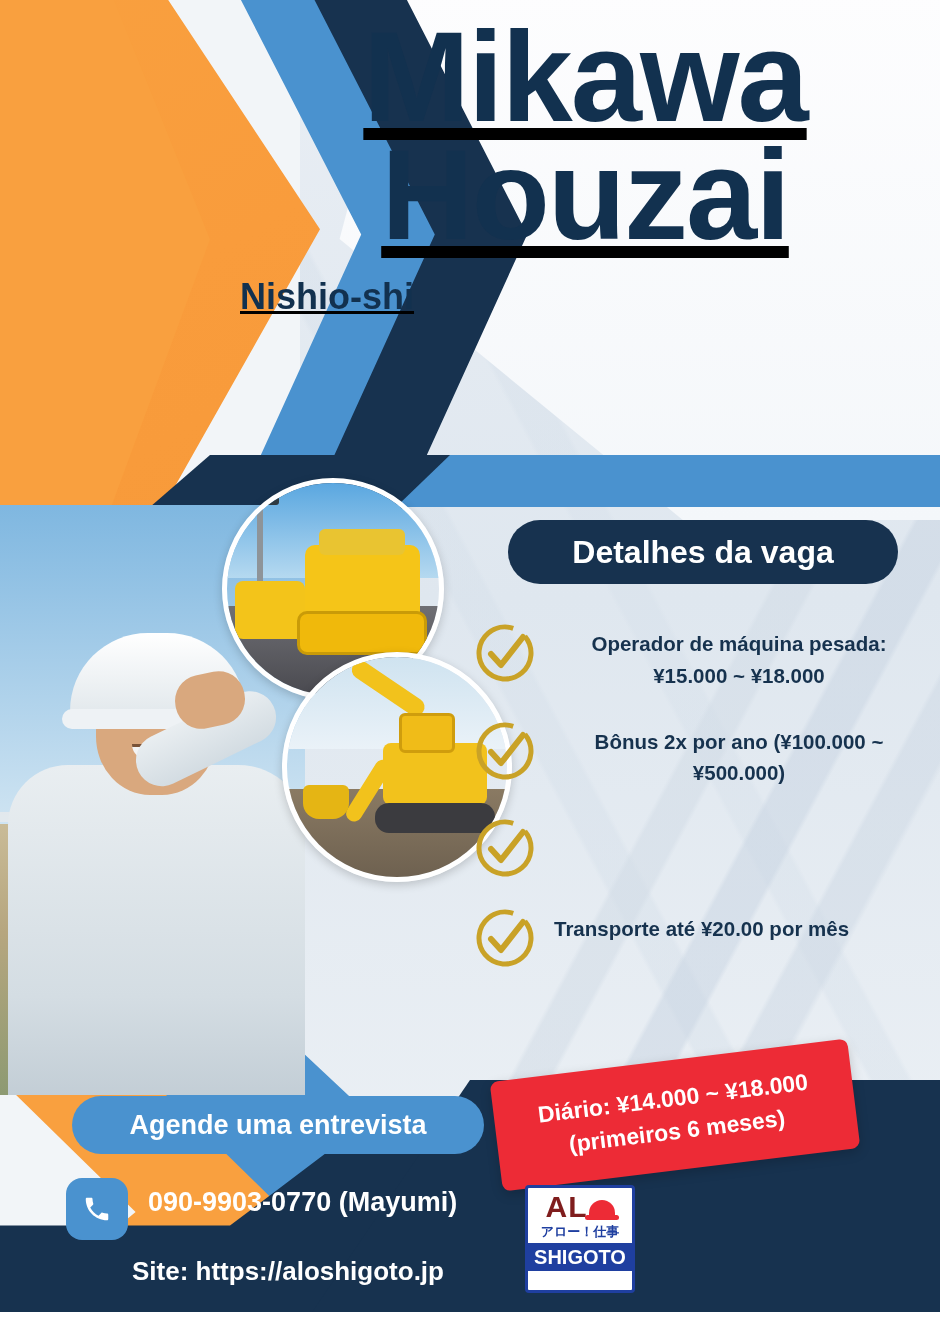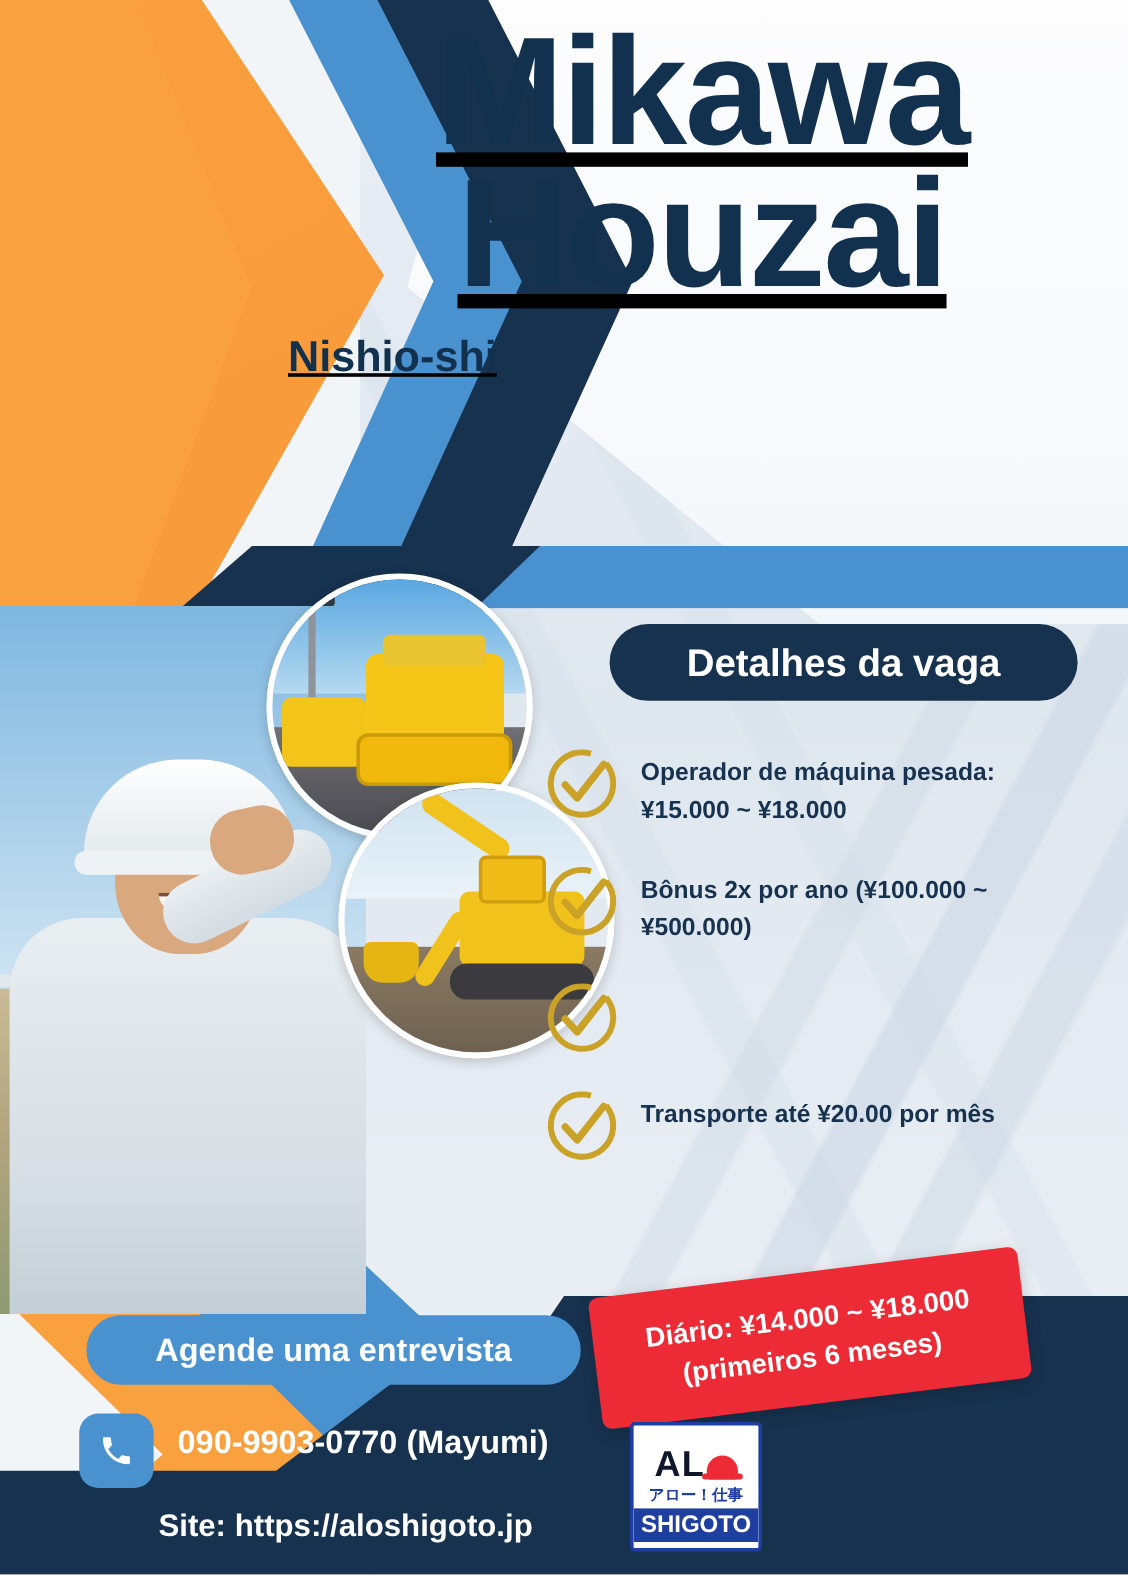--- a/index.html
+++ b/index.html
@@ -202,21 +202,21 @@
     background:#e5b514; border-radius: 6px 6px 16px 16px;}
 
   
   .details-pill {
     position: absolute; left: 508px; top: 520px; width: 390px; height: 64px;
     background: #17324f; border-radius: 32px;
     display: flex; align-items: center; justify-content: center;
   }
   .details-pill span { color: #ffffff; font-size: 32px; font-weight: 800; }
 
-  .benefit-list { position: absolute; left: 454px; top: 620px; width: 450px; }
+  .benefit-list { position: absolute; left: 474px; top: 620px; width: 450px; text-align: center; }
   .benefit {
     display: flex; align-items: flex-start; gap: 18px; margin-bottom: 26px;
   }
   .check-icon { flex: 0 0 auto; width: 62px; height: 62px; margin-top: 2px; }
   .benefit-text {
     font-size: 20.5px; font-weight: 700; color: #16324e; line-height: 1.55;
     padding-top: 8px;
   }
 
   
@@ -249,22 +249,22 @@
   .site-text {
     position: absolute; left: 132px; top: 1256px;
     color: #ffffff; font-size: 26px; font-weight: 600;
   }
 
   .logo-box {
     position: absolute; left: 525px; top: 1185px; width: 110px; height: 108px;
     background: #ffffff; border: 3px solid #1f3fa0; border-radius: 4px;
     overflow: hidden; text-align: center;
   }
-  .logo-top { font-size: 30px; font-weight: 800; color: #0f172a; line-height: 34px;
-    letter-spacing: 1px; margin-top: 16px;}
+  .logo-top { font-size: 30px; font-weight: 800; color: #7f1d1d; line-height: 34px;
+    letter-spacing: 1px; margin-top: 2px;}
   .logo-mid { font-size: 13px; font-weight: 700; color: #1f3fa0; line-height: 16px; }
   .logo-bot { background:#1f3fa0; color:#ffffff; font-size: 20px; font-weight: 800;
     line-height: 28px; margin-top: 3px;}
   .logo-helmet {
     display:inline-block; width: 26px; height: 20px; background:#ed2b36;
     border-radius: 13px 13px 3px 3px; vertical-align: -3px; margin-left: 1px;
     position: relative;
   }
   .logo-helmet::after{
     content:""; position:absolute; left:-4px; bottom:0; width:34px; height:5px;

